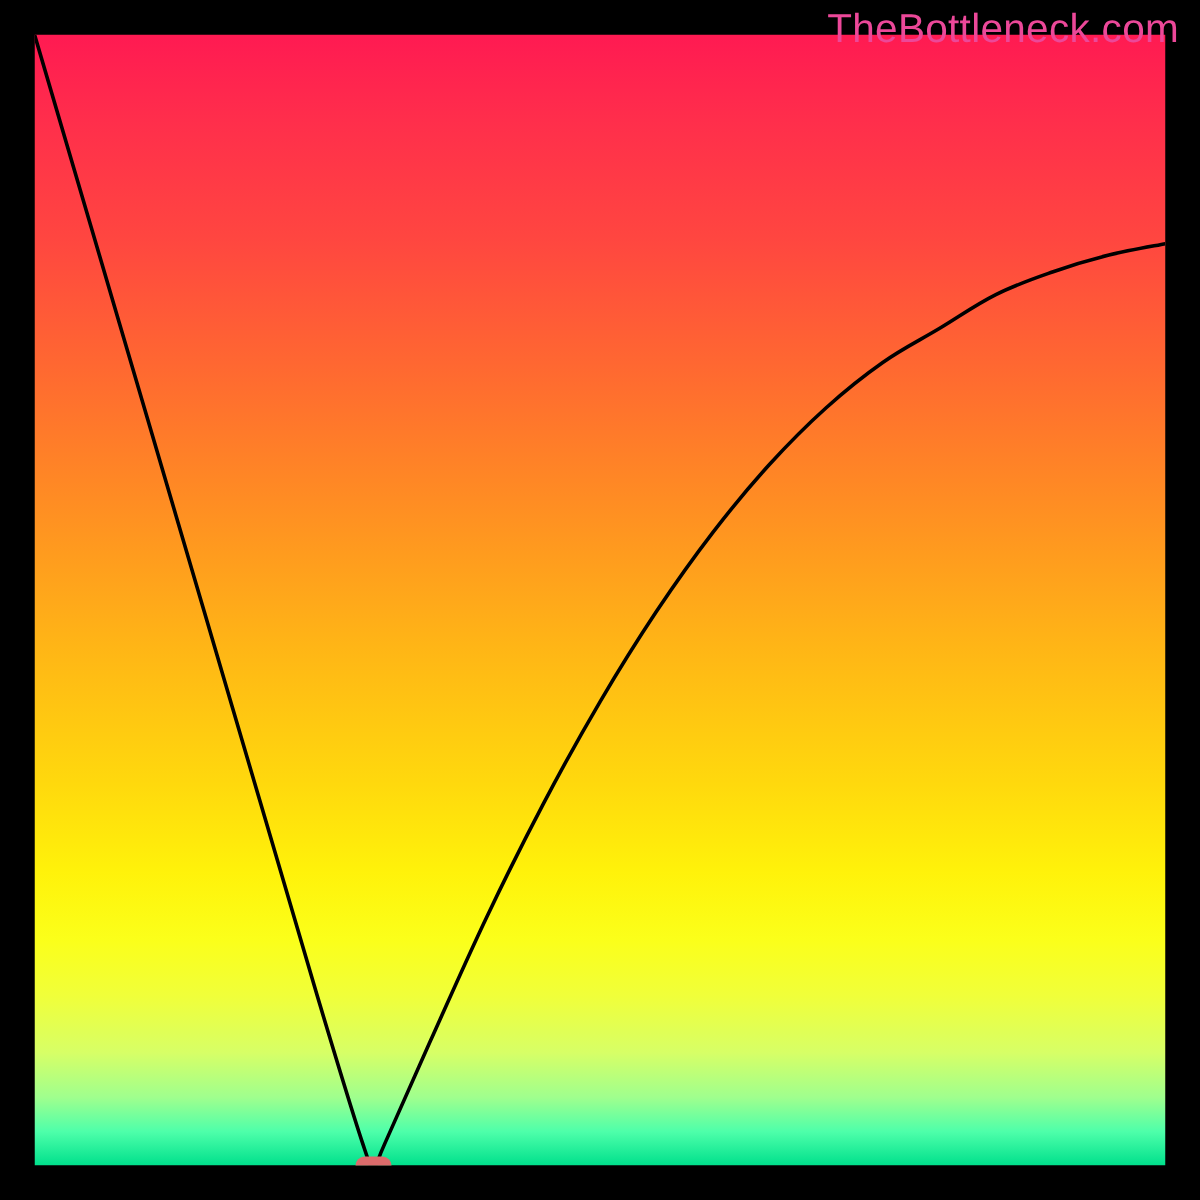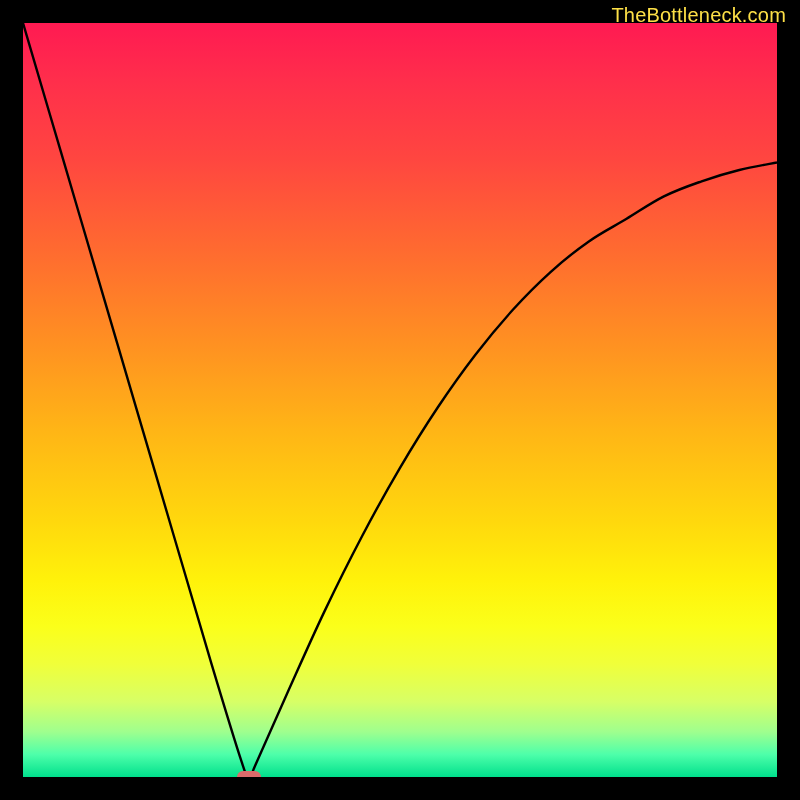--- a/index.html
+++ b/index.html
@@ -14,22 +14,22 @@
   .stage {
     position: relative;
     width: 800px;
     height: 800px;
     background: #000;
   }
   .watermark {
     position: absolute;
     top: 4px;
     right: 14px;
-    color: #fde047;
-    font-size: 20px;
+    color: #ec4899;
+    font-size: 27px;
     font-weight: 500;
     letter-spacing: 0.2px;
     z-index: 10;
   }
   .plot {
     position: absolute;
     left: 23px;
     top: 23px;
     width: 754px;
     height: 754px;

